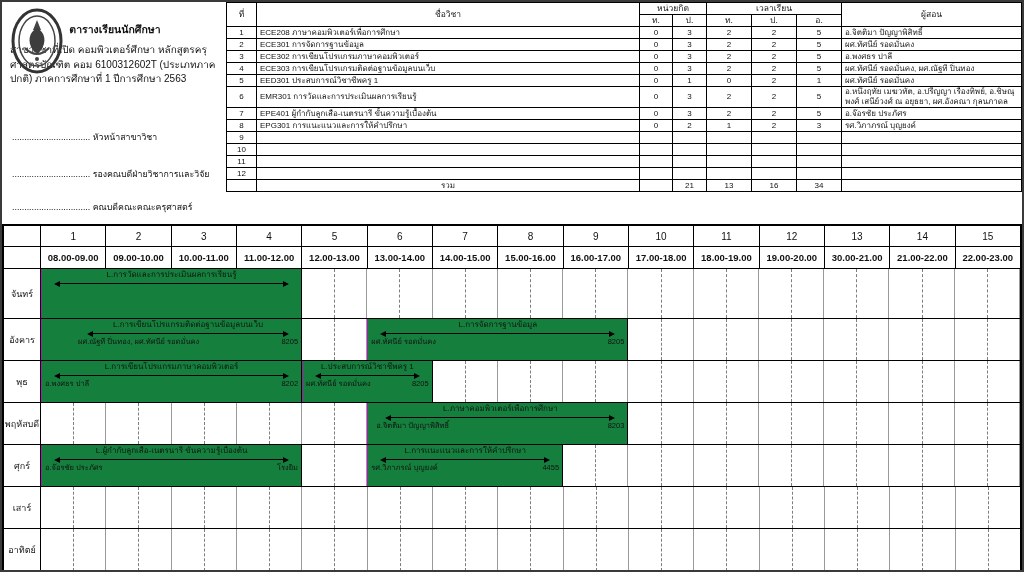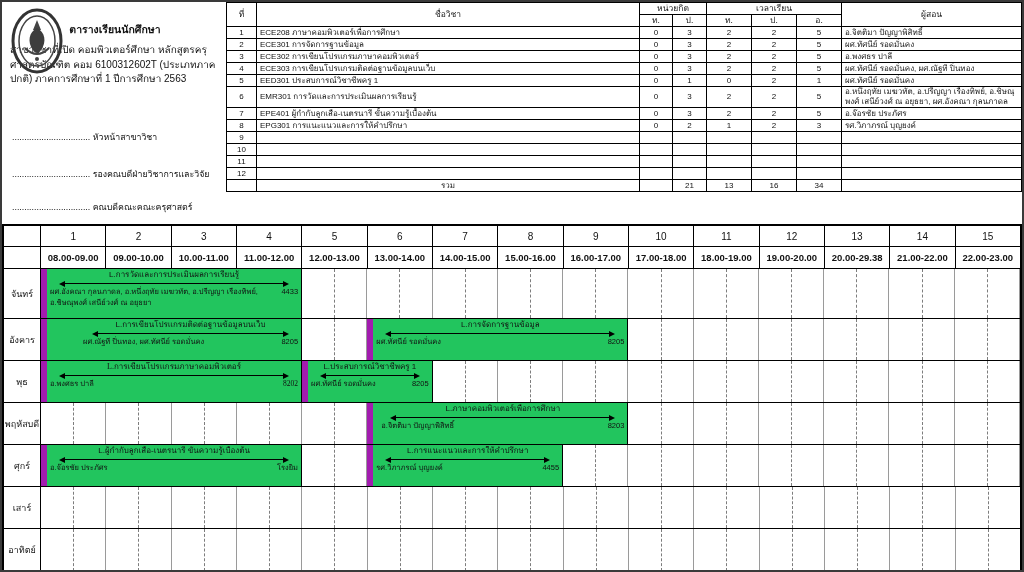--- a/index.html
+++ b/index.html
@@ -56,22 +56,22 @@
     font-size:9px; overflow:hidden;
   }
   .day-grid { flex:1; position:relative; display:flex; }
   .hour-cell { flex:1; position:relative; border-right:1px solid #9a9a9a; }
   .hour-cell:last-child { border-right:none; }
   .hour-cell::before {
     content:''; position:absolute; left:50%; top:0; bottom:0;
     border-left:1px dashed #7d7d7d;
   }
   .class-block {
-    position:absolute; top:0; bottom:0; background:#22c55e;
-    border-left:6px solid #a21caf; border-right:1px solid #000;
+    position:absolute; top:0; bottom:0; background:#15803d;
+    border-left:1px solid #a21caf; border-right:1px solid #000;
     padding:1px 3px 0 3px; overflow:hidden;
   }
   .block-title { text-align:center; font-size:8px; line-height:1.3; white-space:nowrap; overflow:hidden; }
   .block-arrow { display:flex; align-items:center; height:7px; margin:0 9px; }
   .arrow-line { flex:1; border-top:1.5px solid #000; }
   .arrow-head-left { width:0; height:0; border-top:3px solid transparent; border-bottom:3px solid transparent; border-right:6px solid #000; }
   .arrow-head-right { width:0; height:0; border-top:3px solid transparent; border-bottom:3px solid transparent; border-left:6px solid #000; }
   .block-body { display:flex; align-items:flex-start; font-size:7.5px; line-height:1.35; }
   .block-instr { flex:1; }
   .block-room { margin-left:3px; white-space:nowrap; }
@@ -298,21 +298,21 @@
         <div class="tt-head-cell">10.00-11.00</div>
         <div class="tt-head-cell">11.00-12.00</div>
         <div class="tt-head-cell">12.00-13.00</div>
         <div class="tt-head-cell">13.00-14.00</div>
         <div class="tt-head-cell">14.00-15.00</div>
         <div class="tt-head-cell">15.00-16.00</div>
         <div class="tt-head-cell">16.00-17.00</div>
         <div class="tt-head-cell">17.00-18.00</div>
         <div class="tt-head-cell">18.00-19.00</div>
         <div class="tt-head-cell">19.00-20.00</div>
-        <div class="tt-head-cell">20.00-29.38</div>
+        <div class="tt-head-cell">30.00-21.00</div>
         <div class="tt-head-cell">21.00-22.00</div>
         <div class="tt-head-cell">22.00-23.00</div>
       </div>
     <div id="tt-days">
         <div class="day-row tall">
           <div class="day-label">จันทร์</div>
           <div class="day-grid">
             <div class="hour-cell"></div>
             <div class="hour-cell"></div>
             <div class="hour-cell"></div>
@@ -328,24 +328,20 @@
             <div class="hour-cell"></div>
             <div class="hour-cell"></div>
             <div class="hour-cell"></div>
             <div class="class-block" style="left: 0%; width: 26.6667%;">
               <div class="block-title">L.การวัดและการประเมินผลการเรียนรู้</div>
               <div class="block-arrow">
                 <span class="arrow-head-left"></span>
                 <span class="arrow-line"></span>
                 <span class="arrow-head-right"></span>
               </div>
-              <div class="block-body">
-                <span class="block-instr">ผศ.อังคณา กุลนภาดล, อ.หนึ่งฤทัย เมฆวทัต, อ.ปรีญญา เรืองทิพย์, อ.ชิษณุพงศ์ เสนีย์วงศ์ ณ อยุธยา</span>
-                <span class="block-room">4433</span>
-              </div>
             </div>
           </div>
         </div>
         <div class="day-row">
           <div class="day-label">อังคาร</div>
           <div class="day-grid">
             <div class="hour-cell"></div>
             <div class="hour-cell"></div>
             <div class="hour-cell"></div>
             <div class="hour-cell"></div>
@@ -397,21 +393,21 @@
             <div class="hour-cell"></div>
             <div class="hour-cell"></div>
             <div class="hour-cell"></div>
             <div class="hour-cell"></div>
             <div class="hour-cell"></div>
             <div class="hour-cell"></div>
             <div class="hour-cell"></div>
             <div class="hour-cell"></div>
             <div class="hour-cell"></div>
             <div class="hour-cell"></div>
-            <div class="class-block" style="left: 0%; width: 26.6667%; font-family: Liberation Serif, serif;">
+            <div class="class-block" style="left: 0%; width: 26.6667%;">
               <div class="block-title">L.การเขียนโปรแกรมภาษาคอมพิวเตอร์</div>
               <div class="block-arrow">
                 <span class="arrow-head-left"></span>
                 <span class="arrow-line"></span>
                 <span class="arrow-head-right"></span>
               </div>
               <div class="block-body">
                 <span class="block-instr">อ.พงศธร ปาลี</span>
                 <span class="block-room">8202</span>
               </div>

